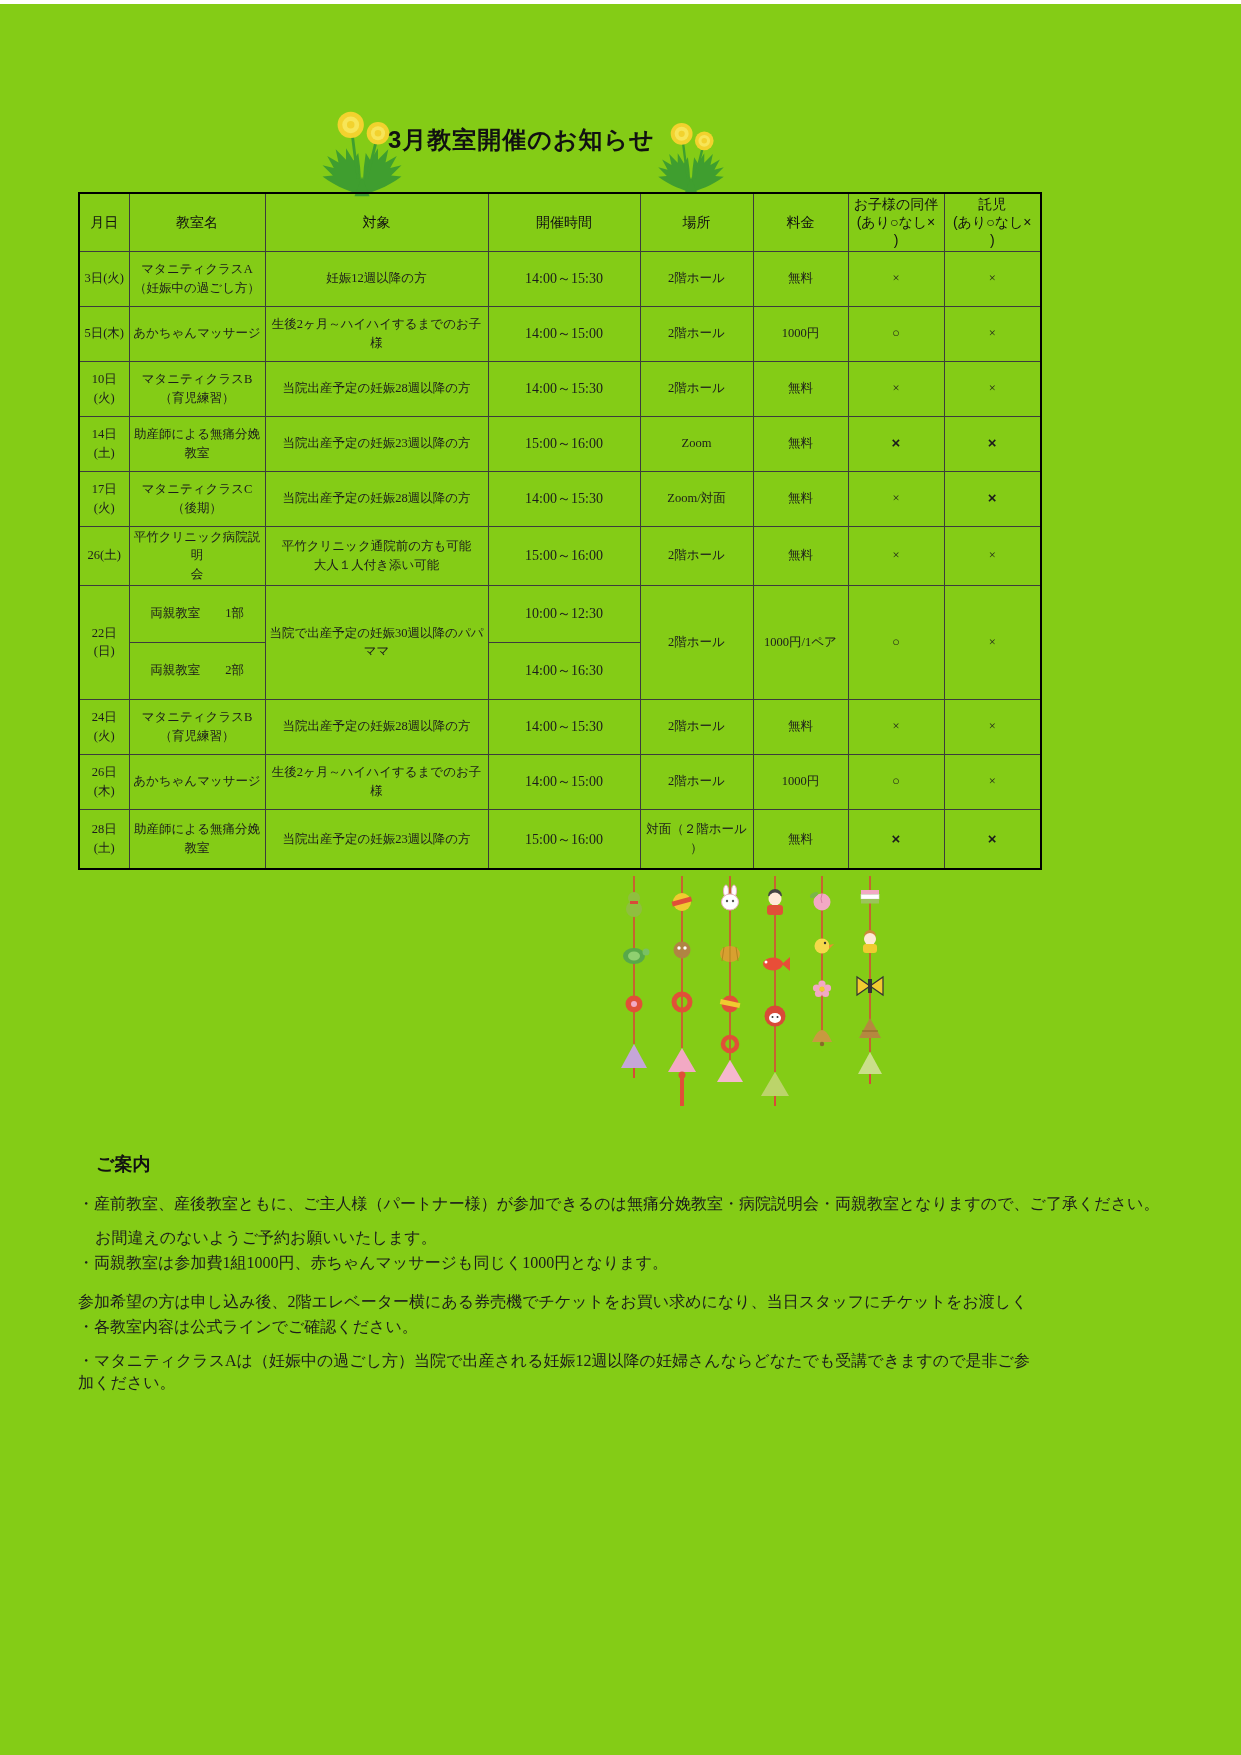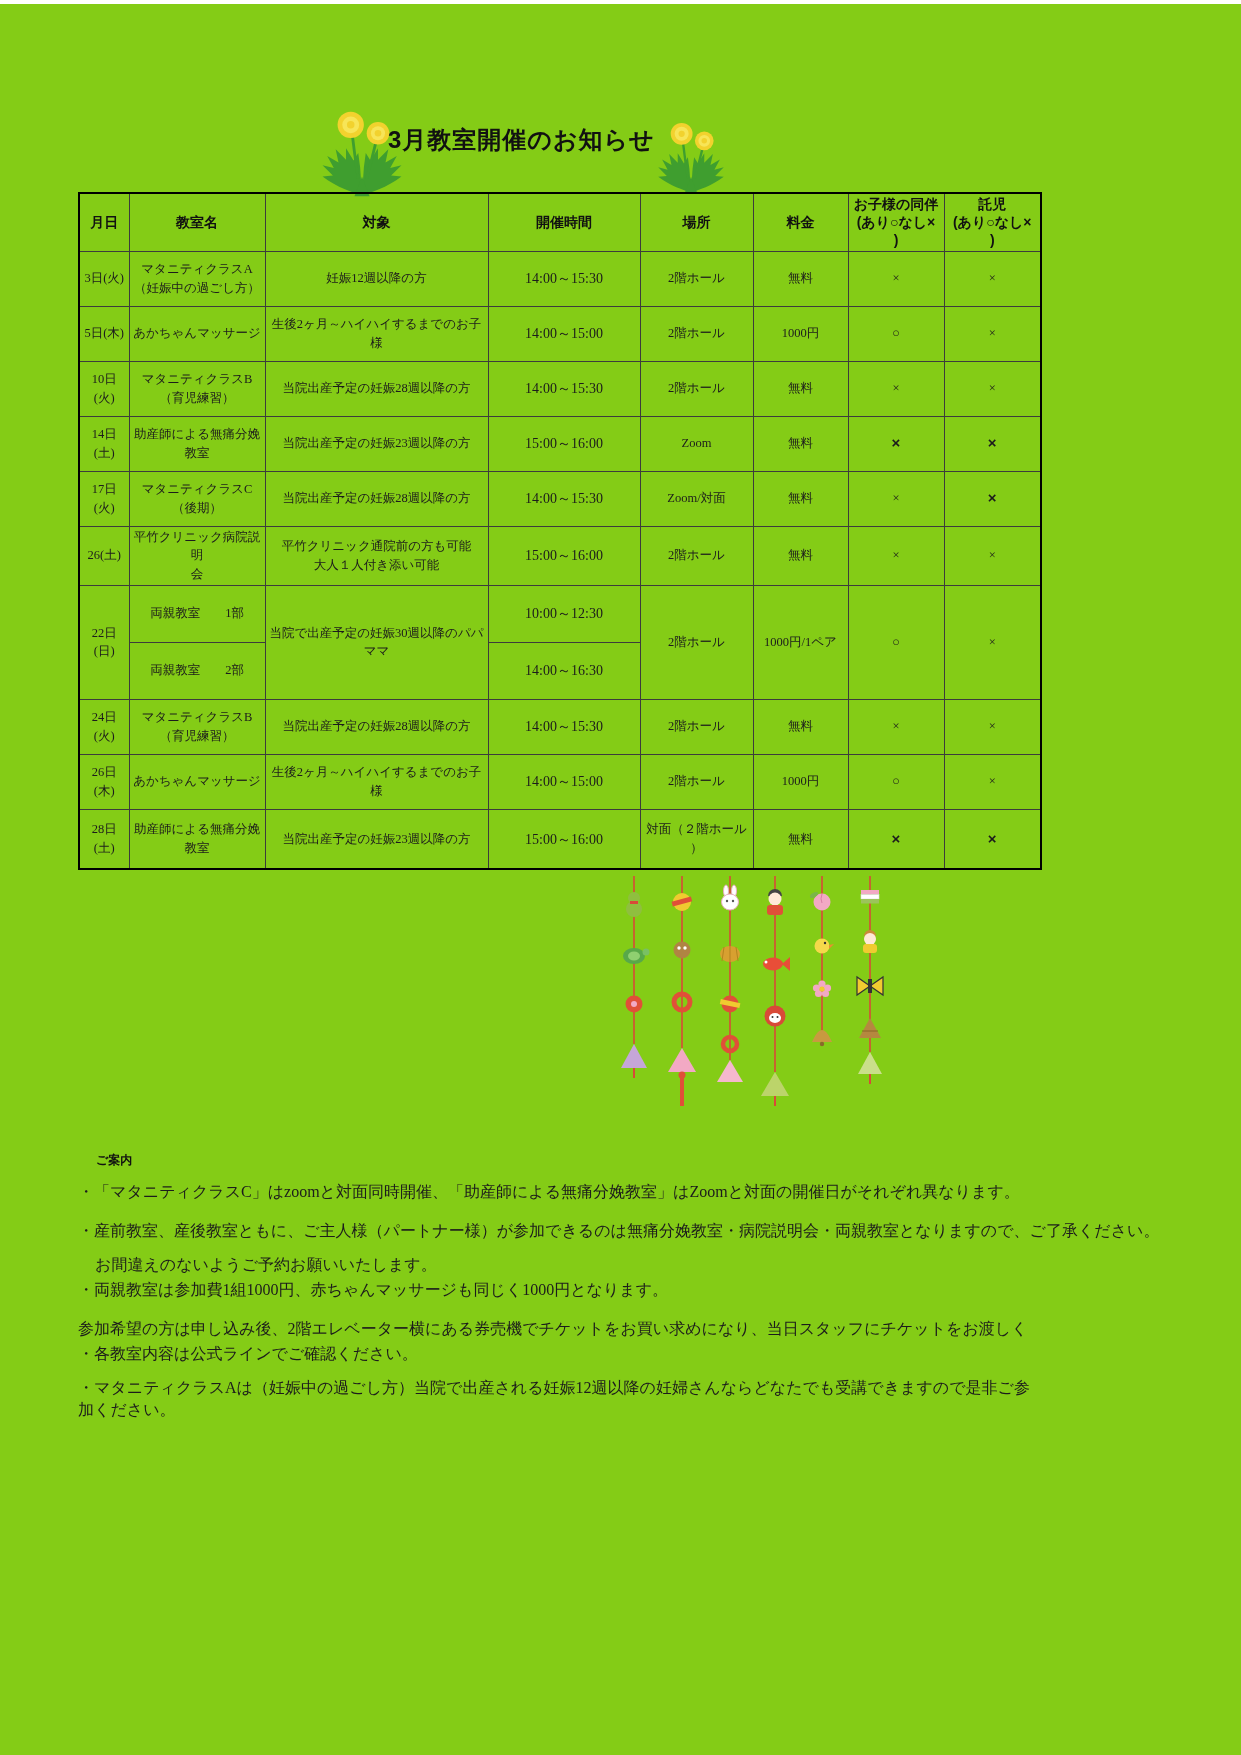--- a/index.html
+++ b/index.html
@@ -21,37 +21,37 @@
   table.schedule {
     position:absolute; left:78px; top:188px; width:962px;
     border-collapse:collapse; table-layout:fixed;
     border:2px solid #000;
   }
   .schedule th, .schedule td {
     border:1px solid #3c3c3c; text-align:center; vertical-align:middle;
     white-space:pre-line; padding:1px 2px; overflow:hidden;
   }
   .schedule th {
-    font-family:"Liberation Sans", sans-serif; font-weight:bold;
+    font-family:"Liberation Sans", sans-serif; font-weight:normal;
     font-size:14px; line-height:1.3; color:#111;
   }
   .schedule td { font-size:12.5px; line-height:1.5; }
   .schedule td.col3 { font-size:14px; }          
   .schedule td.strong-x { font-family:"Liberation Sans", sans-serif; font-weight:bold; font-size:15px; }
   .schedule thead tr { height:57px; }
   .schedule tbody tr { height:55px; }
   .schedule tbody tr:nth-child(7), .schedule tbody tr:nth-child(8) { height:57px; }
   .schedule tbody tr:last-child { height:60px; }
   
   .ornaments { position:absolute; left:612px; top:872px; width:298px; height:245px; }
   
   .info { position:absolute; left:78px; top:1148px; width:1090px; }
   .info-heading {
     margin:0 0 6px 18px; font-family:Liberation Sans, sans-serif;
-    font-weight:bold; font-size:12px; color:#111;
+    font-weight:bold; font-size:18px; color:#111;
   }
   .para {
     margin:12px 0 0 0; font-size:16px; line-height:22px;
     white-space:pre-line; color:#1c1c1c;
   }
   .para.wide  { margin-top:17px; }
   .para.tight { margin-top:3px; }
   .para.indent { padding-left:17px; }
 </style>
 </head>
@@ -313,21 +313,20 @@
       <rect x="256" y="103" width="4" height="14" fill="#333"></rect>
     <polygon points="258,142 247,162 269,162" fill="#b5883f"></polygon>
       <path d="M250,155 h16" stroke="#8a6527"></path>
     <polygon points="258,176 246,198 270,198" fill="#cadf8a"></polygon>
       <line x1="258" y1="198" x2="258" y2="208" stroke="#d84a38" stroke-width="2"></line>
   </svg>
 
   <div class="info">
     <h2 class="info-heading">ご案内</h2>
     <div id="info-paragraphs">
-        <div class="para">・「マタニティクラスC」はzoomと対面同時開催、「助産師による無痛分娩教室」はZoomと対面の開催日がそれぞれ異なります。</div>
         <div class="para wide">・産前教室、産後教室ともに、ご主人様（パートナー様）が参加できるのは無痛分娩教室・病院説明会・両親教室となりますので、ご了承ください。</div>
         <div class="para indent">お間違えのないようご予約お願いいたします。</div>
         <div class="para tight">・両親教室は参加費1組1000円、赤ちゃんマッサージも同じく1000円となります。</div>
         <div class="para wide">参加希望の方は申し込み後、2階エレベーター横にある券売機でチケットをお買い求めになり、当日スタッフにチケットをお渡しく</div>
         <div class="para tight">・各教室内容は公式ラインでご確認ください。</div>
         <div class="para">・マタニティクラスAは（妊娠中の過ごし方）当院で出産される妊娠12週以降の妊婦さんならどなたでも受講できますので是非ご参
 加ください。</div>
       </div>
   </div>
 

